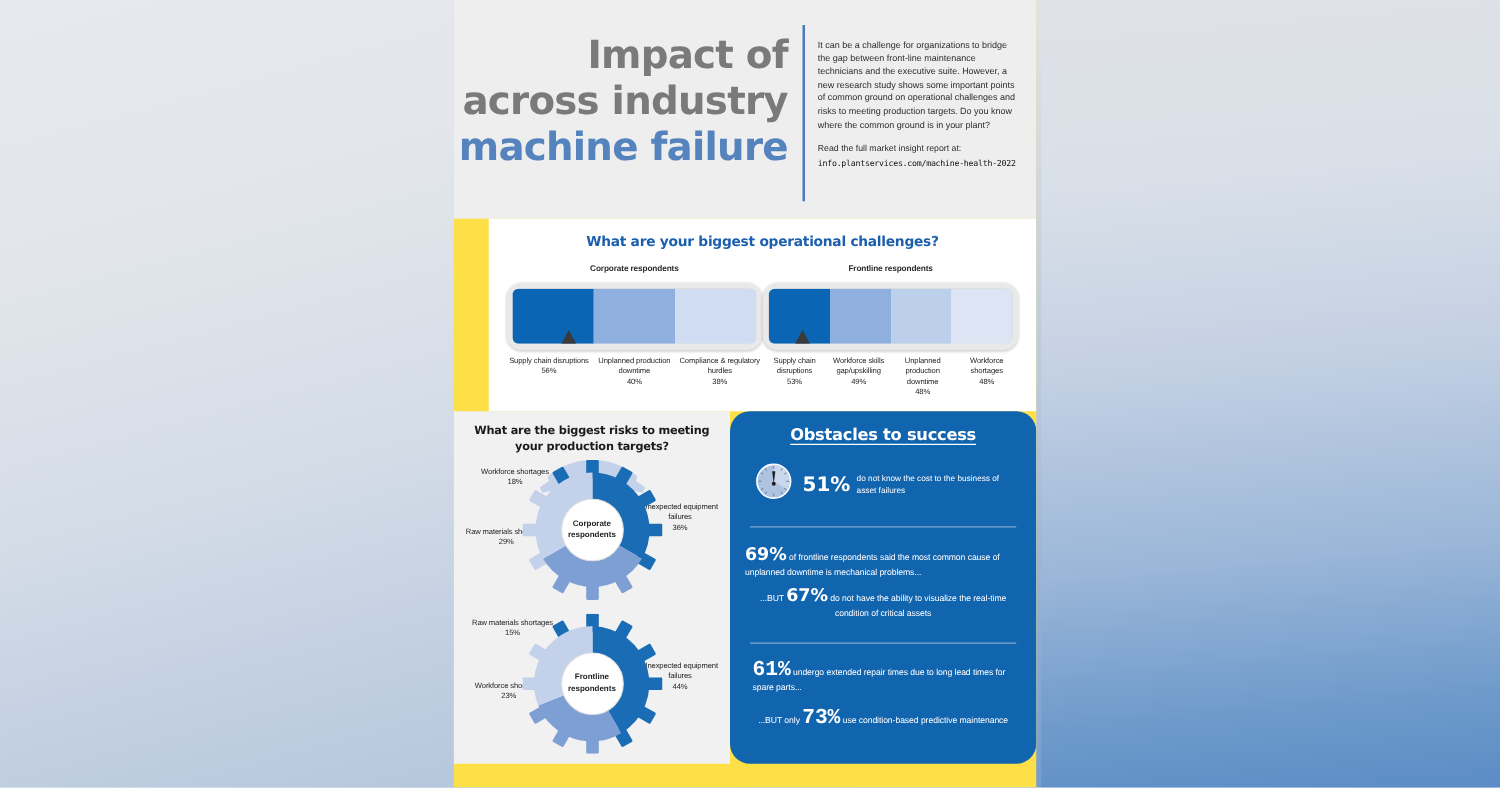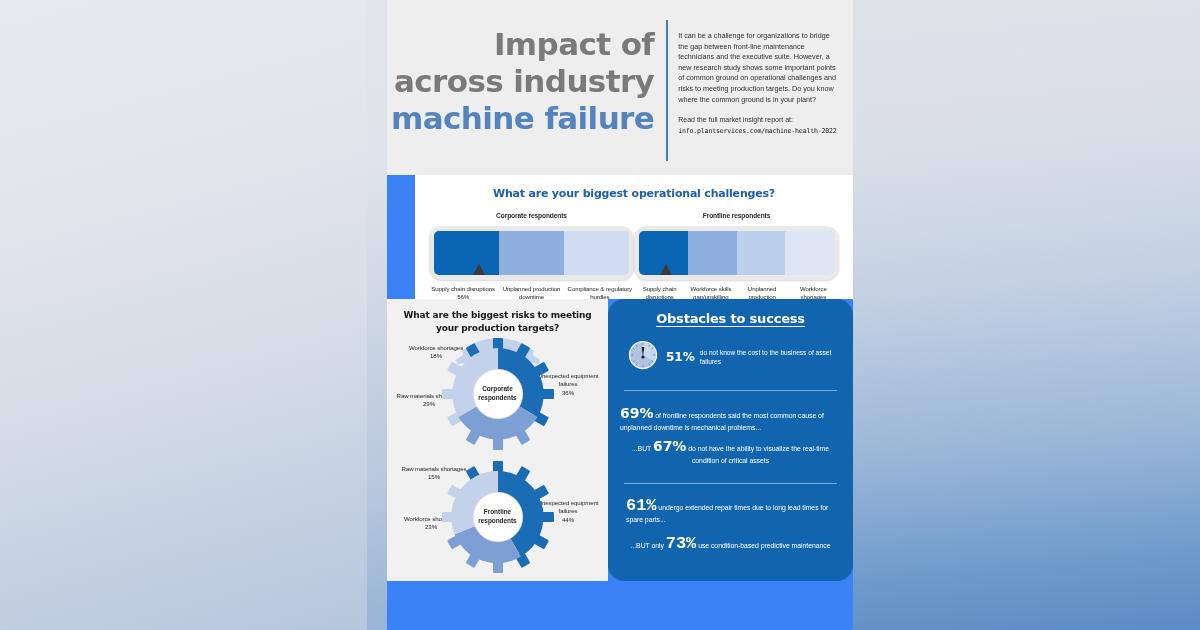--- a/index.html
+++ b/index.html
@@ -15,22 +15,22 @@
     position: absolute; left: 0; top: 0; width: 367px; height: 630px;
     background: linear-gradient(165deg, #e6e9ed 0%, #e2e6eb 30%, #d4dce7 60%, #c3d0e2 82%, #b6c6dc 100%);
   }
   #bg-right {
     position: absolute; left: 833px; top: 0; width: 367px; height: 630px;
     background: linear-gradient(175deg, #dfe2e7 0%, #dae0e8 22%, #c3d0e3 46%, #9ab6d8 70%, #6f9bcb 88%, #5b8cc5 100%);
   }
 
   
   #poster {
-    position: absolute; left: 387px; top: 0; width: 466px; height: 630px;
-    background: #3b82f6; overflow: hidden;
+    position: absolute; left: 363px; top: 0; width: 466px; height: 630px;
+    background: #fde047; overflow: hidden;
   }
 
   
   .header {
     height: 175px; background: #eeeeee; display: flex; padding: 14px 10px 0 4px;
   }
   .header-title {
     flex: 0 0 272px; text-align: right; padding-right: 12px;
     display: flex; flex-direction: column; justify-content: flex-start;
     padding-top: 12px;
@@ -54,21 +54,21 @@
   .header-body p.read {
     margin-top: 10px; font-size: 7px; line-height: 10.4px;
   }
   .header-body .url {
     display: block; font-weight: 400; font-family: "DejaVu Sans Mono", monospace;
     font-size: 6.6px; letter-spacing: -0.2px; color: #111;
   }
 
   
   .sec-challenges {
-    background: #ffffff; height: 124px; padding: 12px 10px 0 10px; margin-left: 28px;
+    background: #ffffff; height: 154px; padding: 12px 10px 0 10px; margin-left: 28px;
   }
   .sec-q {
     text-align: center; color: #1b5fae; font-weight: 700;
     font-family: "DejaVu Sans", sans-serif;
     font-size: 11px; letter-spacing: -0.2px; margin-bottom: 12px;
   }
   .bars-row { display: flex; justify-content: space-between; padding: 0 4px; }
   .bar-group { width: 218px; }
   .bar-caption {
     text-align: center; font-size: 6.6px; font-weight: 700;
@@ -128,21 +128,21 @@
   .obstacles-title {
     text-align: center; font-weight: 700; font-size: 13px;
     font-family: "DejaVu Sans", sans-serif;
     text-decoration: underline; text-underline-offset: 3px;
     letter-spacing: -0.2px; margin-bottom: 14px;
   }
   .stat-row1 { display: flex; align-items: center; gap: 8px; padding: 0 4px 0 8px; }
   .gauge { flex: 0 0 30px; }
   .stat-51 { display: flex; align-items: center; gap: 5px; }
   .big { font-weight: 700; font-family: "DejaVu Sans", sans-serif; }
-  .n51 { font-size: 12px; }
+  .n51 { font-size: 16px; }
   .t51 { font-size: 6.6px; line-height: 9px; }
   .divider { height: 1px; background: rgba(255,255,255,0.45); margin: 16px 4px; }
   .blk { text-align: center; }
   .blk p { font-size: 6.9px; line-height: 12px; letter-spacing: -0.05px; }
   .blk .n { font-size: 14px; font-weight: 700; font-family: "DejaVu Sans", sans-serif; }
   .blk .n-lg { font-size: 17px; font-weight: 700; font-family: Liberation Mono, monospace; }
   .sp-top { margin-top: 6px; }
   .sp2 { margin-top: 12px; }
 </style>
 </head>

